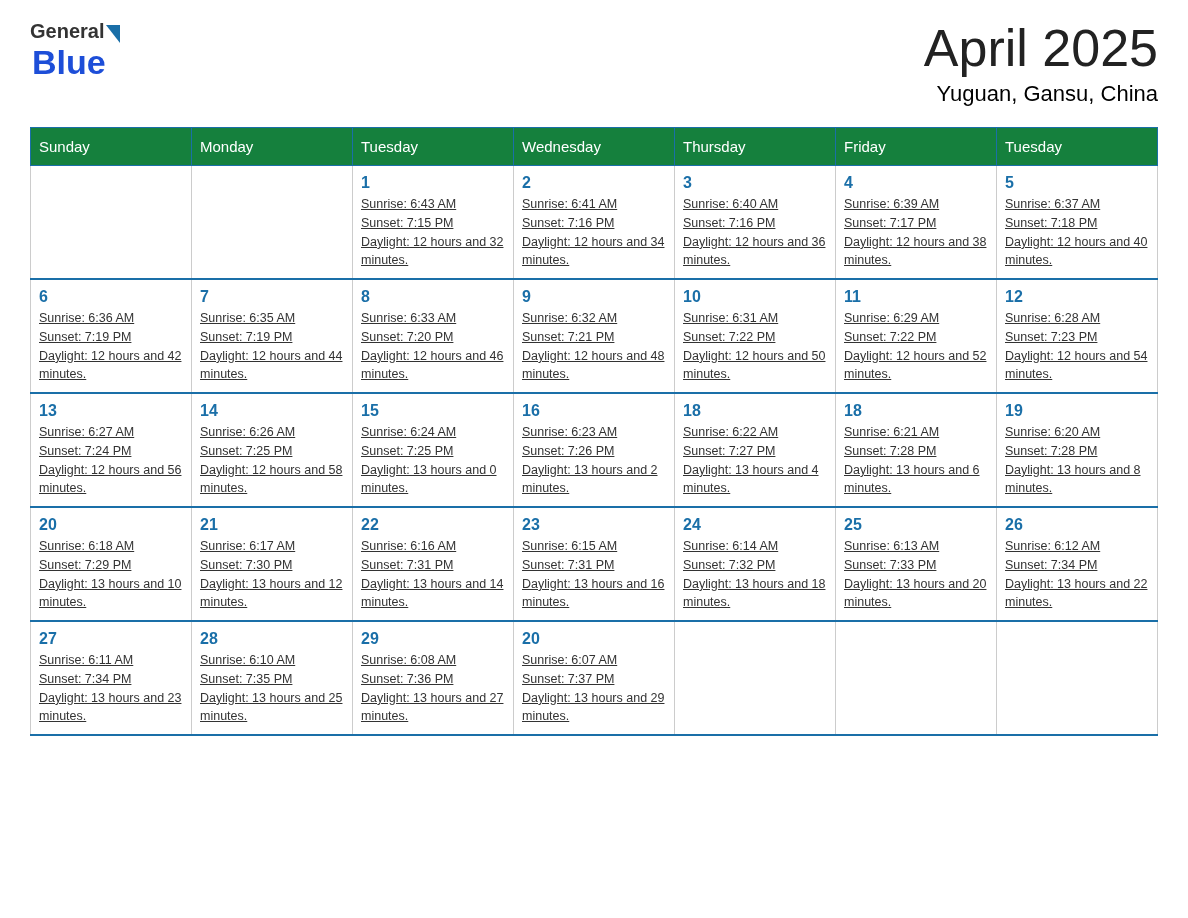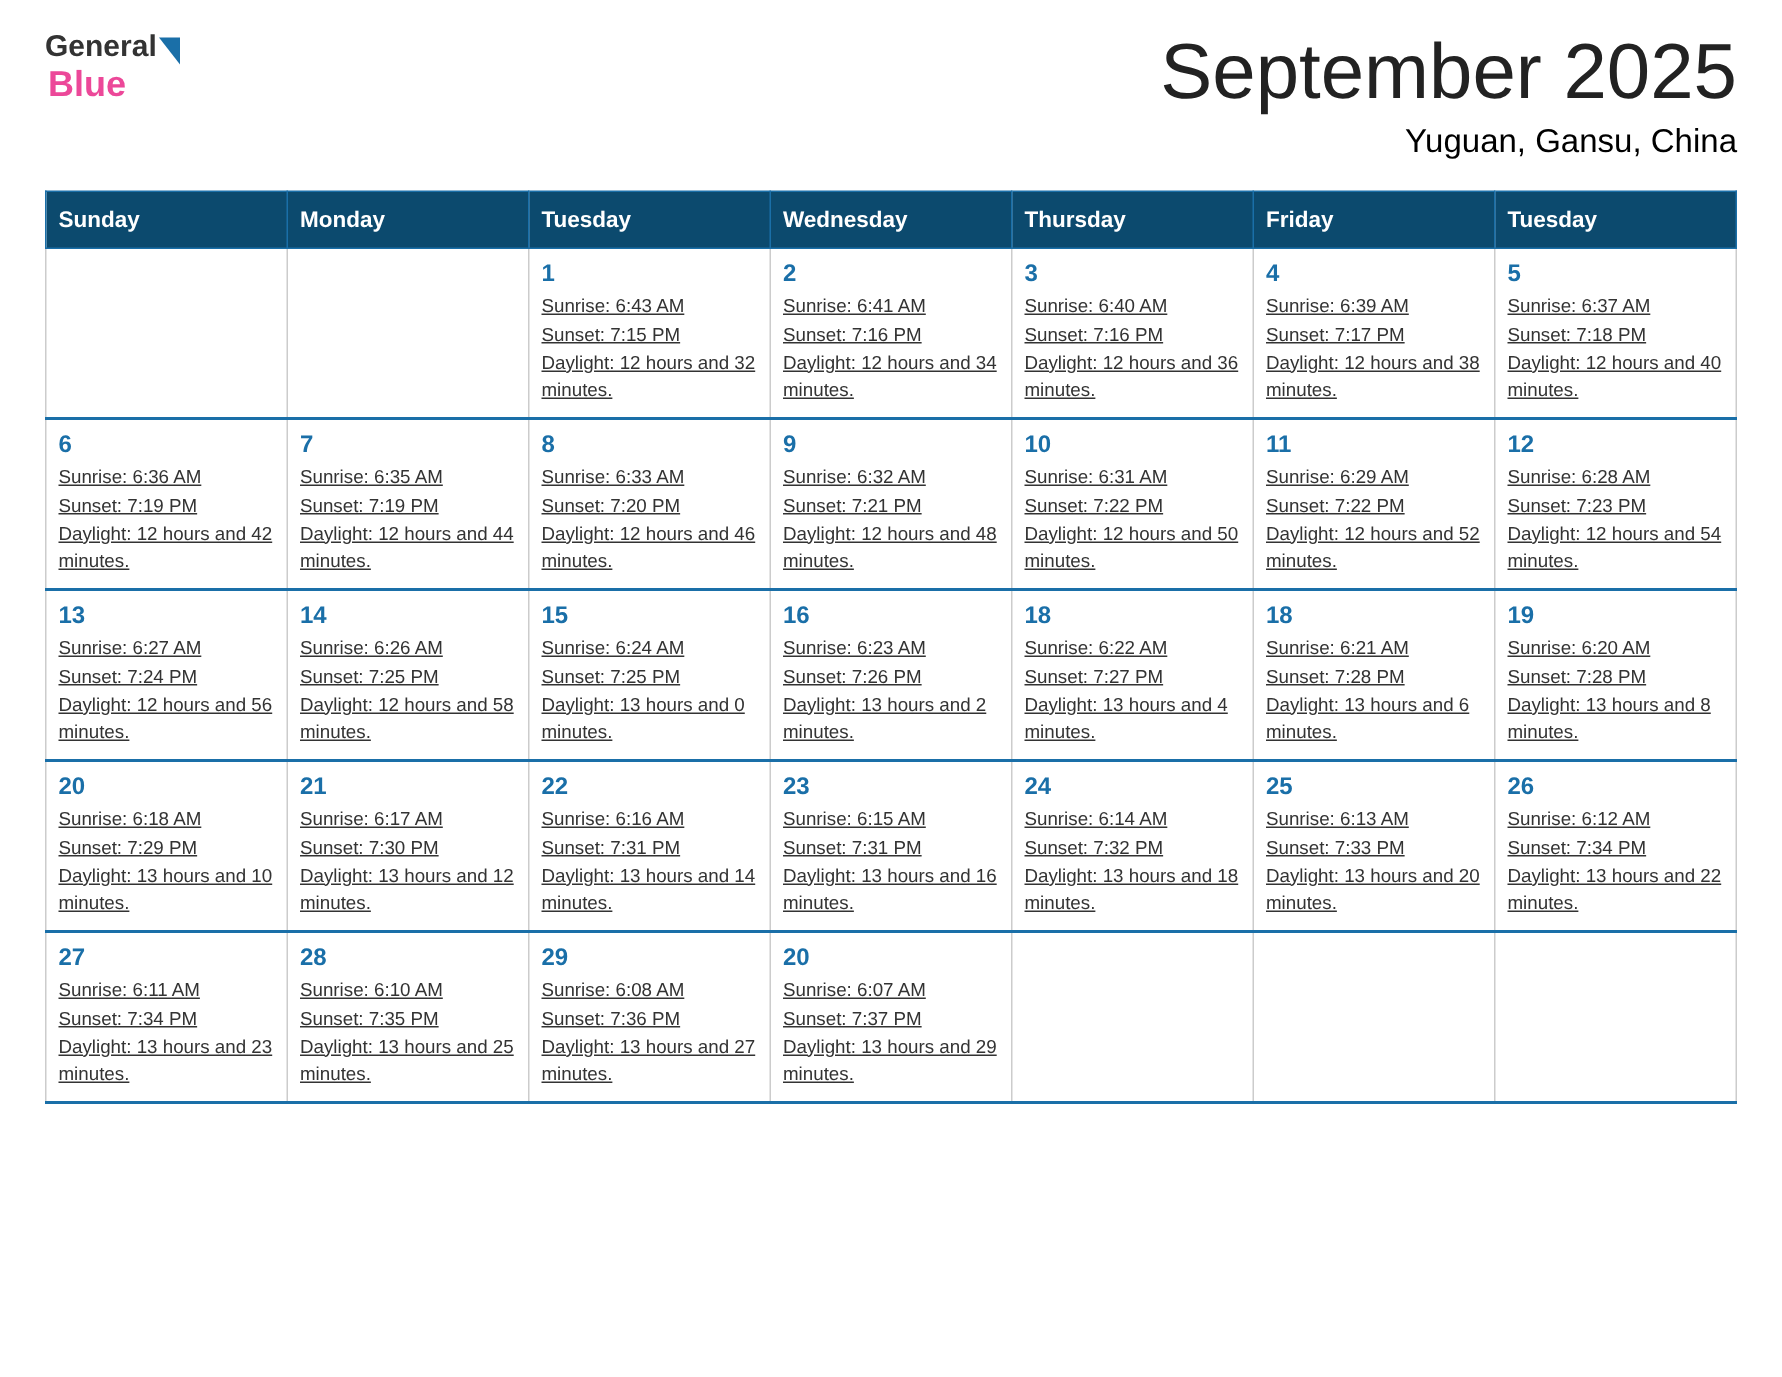--- a/index.html
+++ b/index.html
@@ -30,23 +30,23 @@
     }
     .logo-triangle {
       width: 0;
       height: 0;
       border-left: 14px solid transparent;
       border-top: 18px solid #1a6fa8;
       margin-left: 2px;
       margin-top: 4px;
     }
     .logo-blue {
-      font-size: 24px;
+      font-size: 34px;
       font-weight: bold;
-      color: #ec4899;
+      color: #1d4ed8;
       margin-left: 2px;
     }
     .title-block {
       text-align: right;
     }
     .month-title {
       font-size: 52px;
       font-weight: normal;
       color: #222;
       line-height: 1.1;
@@ -54,26 +54,26 @@
     .location-title {
       font-size: 22px;
       color: #000000;
       margin-top: 4px;
     }
     .calendar {
       width: 100%;
       border-collapse: collapse;
     }
     .calendar thead tr th {
-      background-color: #0c4a6e;
+      background-color: #15803d;
       color: #fff;
       padding: 10px 8px;
       text-align: left;
       font-size: 15px;
-      font-weight: bold;
+      font-weight: normal;
       border: 1px solid #1a6fa8;
     }
     .calendar tbody tr td {
       vertical-align: top;
       padding: 8px 8px;
       border: 1px solid #ccc;
       width: 14.28%;
       min-height: 90px;
       font-size: 13px;
       color: #333;
@@ -103,21 +103,21 @@
 
 <div class="header">
   <div class="logo">
     <div class="logo-top">
       <span class="logo-general">General</span>
       <div class="logo-triangle"></div>
     </div>
     <span class="logo-blue">Blue</span>
   </div>
   <div class="title-block">
-    <div class="month-title">September 2025</div>
+    <div class="month-title">April 2025</div>
     <div class="location-title">Yuguan, Gansu, China</div>
   </div>
 </div>
 
 <table class="calendar">
   <thead>
     <tr>
     <th>Sunday</th>
         <th>Monday</th>
         <th>Tuesday</th>

